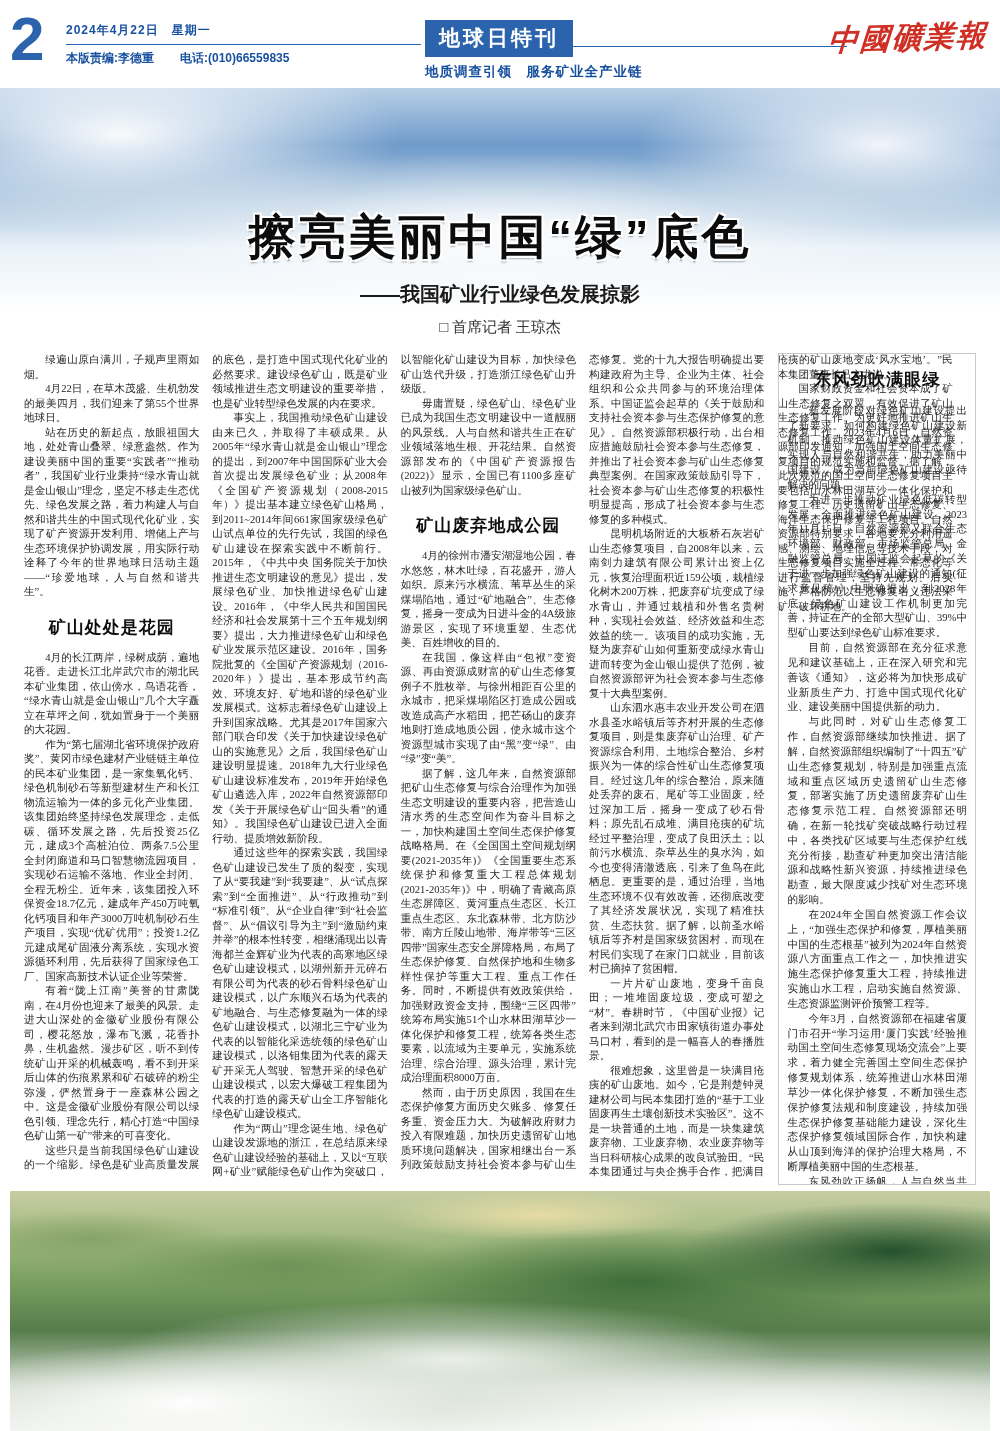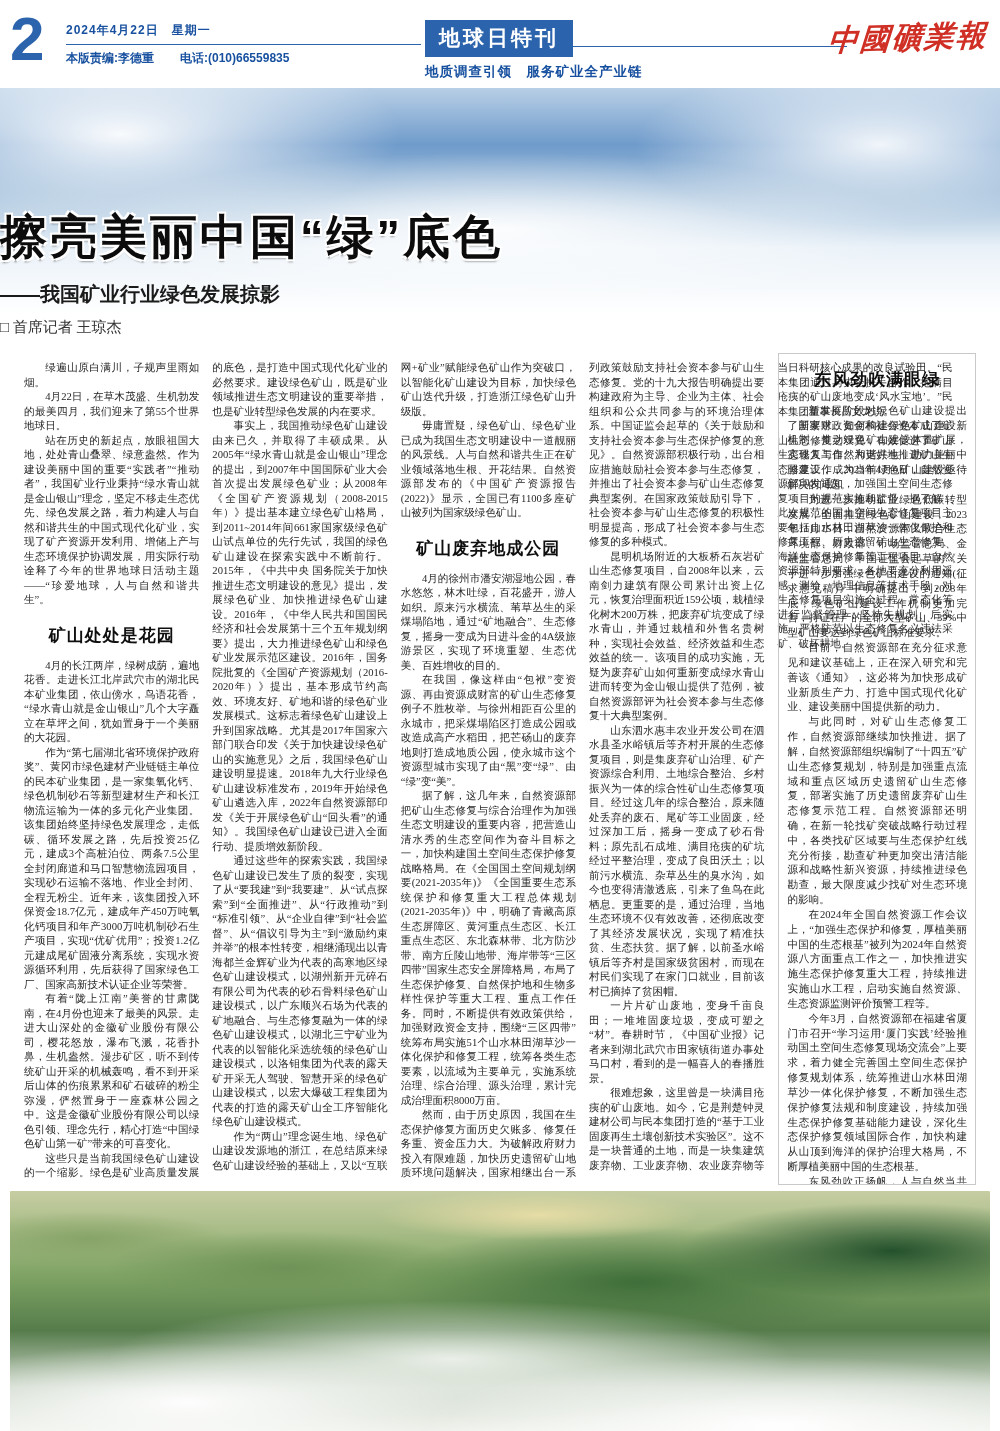--- a/index.html
+++ b/index.html
@@ -24,32 +24,32 @@
             font-style:italic;letter-spacing:2px;transform:rotate(-2deg) skewX(-6deg);
             font-family:"Liberation Serif",serif;}
 
   
   .sky{position:relative;height:257px;
        background:
          radial-gradient(40% 55% at 12% 18%, rgba(255,255,255,.95), rgba(255,255,255,0) 70%),
          radial-gradient(35% 45% at 88% 22%, rgba(255,255,255,.9), rgba(255,255,255,0) 70%),
          radial-gradient(55% 40% at 50% 55%, rgba(255,255,255,.92), rgba(255,255,255,0) 75%),
          linear-gradient(180deg,#b8cfe6 0%,#6f9bcb 22%,#9dbcd9 40%,#e9f1f8 62%,#ffffff 88%);}
-  .headline{position:absolute;left:0;right:0;top:118px;}
+  .headline{position:absolute;left:0;right:0;top:118px;text-align:center;}
   .headline .title{font-family:"Liberation Sans",sans-serif;font-weight:900;font-size:47px;
         letter-spacing:3px;color:#0c0c0c;
         text-shadow:-2px -2px 0 #fff,2px -2px 0 #fff,-2px 2px 0 #fff,2px 2px 0 #fff,0 3px 2px rgba(0,0,0,.35);}
   .headline .subtitle{margin-top:12px;font-family:"Liberation Sans",sans-serif;font-weight:bold;
         font-size:20px;color:#1b1b1b;}
   .headline .byline{margin-top:10px;font-size:15px;color:#333;}
 
   
   .bodywrap{display:flex;gap:14px;padding:8px 24px 0 24px;height:832px;overflow:hidden;}
   .article-flow{width:742px;column-count:4;column-gap:13px;font-size:10.6px;line-height:1.37;
-                color:#262626;text-align:justify;margin-top:8px;}
+                color:#262626;text-align:justify;}
   .para{margin:0;text-indent:2em;}
   .sec-head{font-family:"Liberation Sans",sans-serif;font-weight:900;font-size:17px;color:#0e0e0e;
             text-align:center;margin:16px 0 12px;letter-spacing:1px;break-inside:avoid;}
   .sidebar{width:180px;border:1px solid #c9c9c9;padding:6px 8px 8px;height:816px;overflow:hidden;
            font-size:10.6px;line-height:1.4;color:#262626;text-align:justify;}
   .sidebar .sec-head{margin:8px 0 12px;}
 
   
   .photo{position:absolute;left:10px;right:10px;bottom:0;height:240px;border-radius:1px;
     background:

